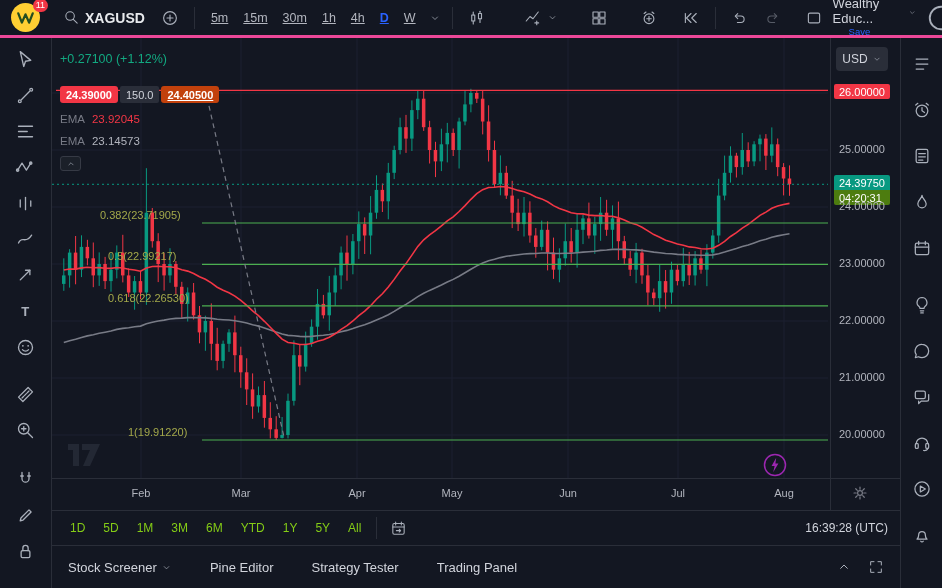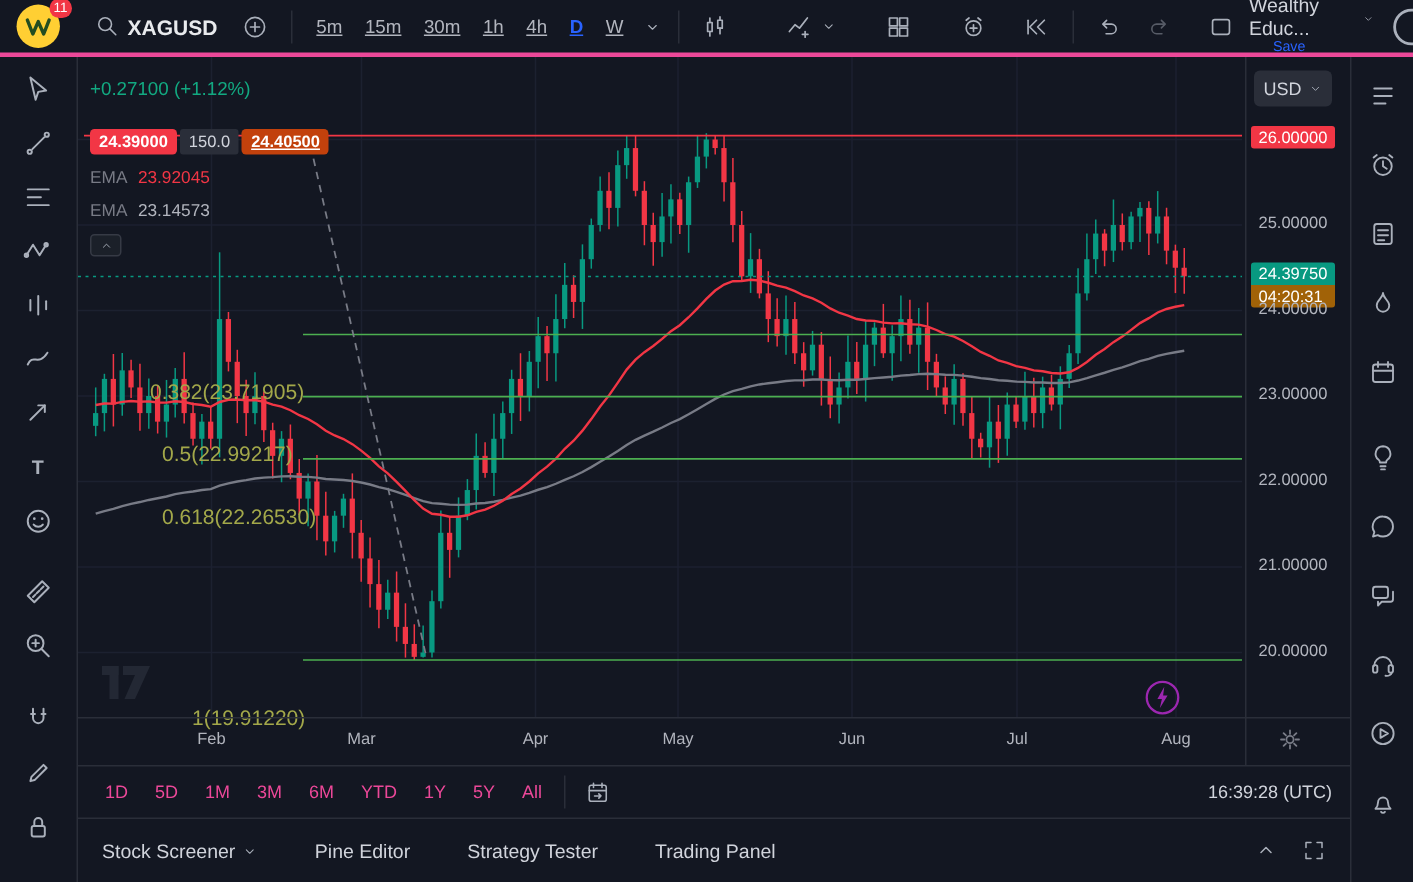--- a/index.html
+++ b/index.html
@@ -47,46 +47,46 @@
   .chart { position:absolute; left:52px; top:38px; width:848px; height:472px; overflow:hidden; }
   .plot { position:absolute; left:0; top:0; width:848px; height:472px; }
   .price-axis { position:absolute; left:778px; top:0; width:70px; height:472px; border-left:1px solid #2a2e39; }
   .axis-label { position:absolute; left:8px; font-size:11px; color:#b2b5be; }
   .time-axis { position:absolute; left:0; top:440px; width:848px; height:32px; border-top:1px solid #2a2e39; }
   .month-label { position:absolute; top:8px; width:30px; text-align:center; font-size:11px; color:#b2b5be; }
   .price-badge { position:absolute; left:3px; border-radius:2px; color:#fff; font-size:11px; }
   .price-badge .pb-row { padding:1.5px 5px; }
   .pb-pink { background:#f23645; }
   .pb-green .pb-row:first-child { background:#089981; border-radius:2px 2px 0 0; }
-  .pb-green .pb-row:last-child { background:#a16207; border-radius:0 0 2px 2px; }
+  .pb-green .pb-row:last-child { background:#4d7c0f; border-radius:0 0 2px 2px; }
   .usd-btn { position:absolute; left:784px; top:9px; width:52px; height:24px; background:#2a2e39;
     border-radius:4px; display:flex; align-items:center; justify-content:center; gap:4px;
     font-size:12px; color:#d1d4dc; cursor:pointer; }
-  .fib-label { position:absolute; font-size:14px; color:#a3a84a; white-space:nowrap;margin-top:44px; }
+  .fib-label { position:absolute; font-size:11px; color:#a3a84a; white-space:nowrap; }
 
   .legend { position:absolute; left:8px; top:14px; z-index:3; }
   .chg { font-size:12.5px; color:#12a981; }
   .trade-row { display:flex; align-items:center; gap:2px; margin-top:20px; }
   .pill { font-size:11px; font-weight:bold; padding:2.5px 6px; border-radius:3px; color:#fff; cursor:pointer; }
   .pill.sell { background:#f23645; }
   .pill.spread { background:#2a2e39; color:#d1d4dc; font-weight:normal; border-radius:2px; cursor:default; }
   .pill.buy { background:#c2410c;text-decoration:underline; }
   .ind-row { display:flex; gap:7px; margin-top:10px; font-size:11.5px; }
   .ind-name { color:#787b86; }
   .val-red { color:#f23645; } .val-gray { color:#b2b5be; }
   .legend-toggle { margin-top:9px; width:21px; height:15px; border:1px solid #363a45; background:#1b2029;
     border-radius:3px; display:flex; align-items:center; justify-content:center; cursor:pointer; }
   .flash-btn { position:absolute; left:711px; top:415px; width:24px; height:24px; cursor:pointer; }
   .gear { position:absolute; left:799px; top:446px; width:18px; height:18px; cursor:pointer; }
   .watermark { position:absolute; left:14px; top:402px; opacity:.6; }
 
   
   .range-bar { position:absolute; left:52px; top:510px; width:848px; height:35px; background:#131722;
     border-top:1px solid #2a2e39; display:flex; align-items:center; padding:0 10px; gap:2px; }
-  .range-btn { font-size:12px; color:#ec4899; padding:3px 8px; border-radius:4px; cursor:pointer; }
+  .range-btn { font-size:12px; color:#84cc16; padding:3px 8px; border-radius:4px; cursor:pointer; }
   .clock { margin-left:auto; font-size:12px; color:#d1d4dc; padding-right:2px; }
 
   
   .footer { position:absolute; left:52px; top:545px; width:848px; height:43px; background:#131722;
     border-top:1px solid #2a2e39; display:flex; align-items:center; padding:0 16px; gap:38px; }
   .footer-tab { display:flex; align-items:center; gap:4px; font-size:13px; color:#d1d4dc; cursor:pointer; }
   .footer-right { margin-left:auto; display:flex; gap:16px; align-items:center; }
 </style>
 </head>
 <body>

